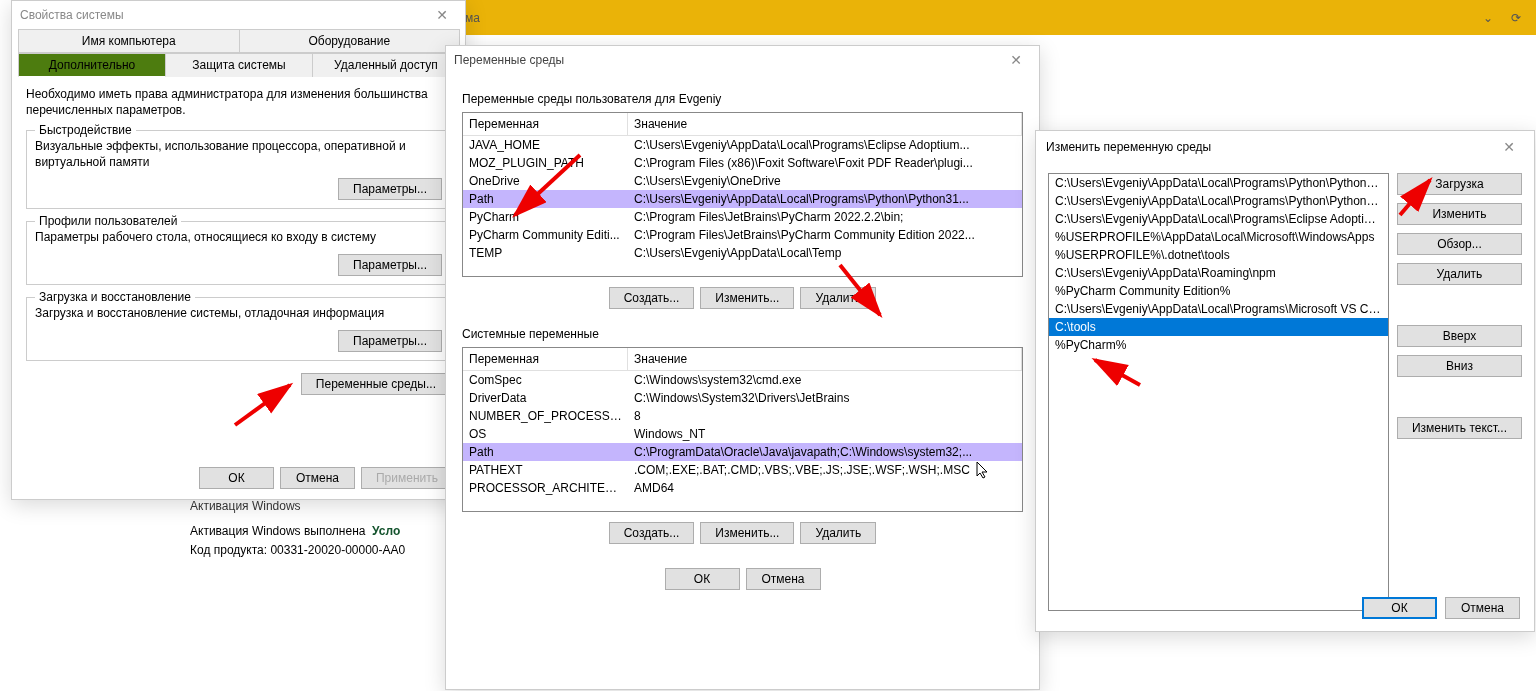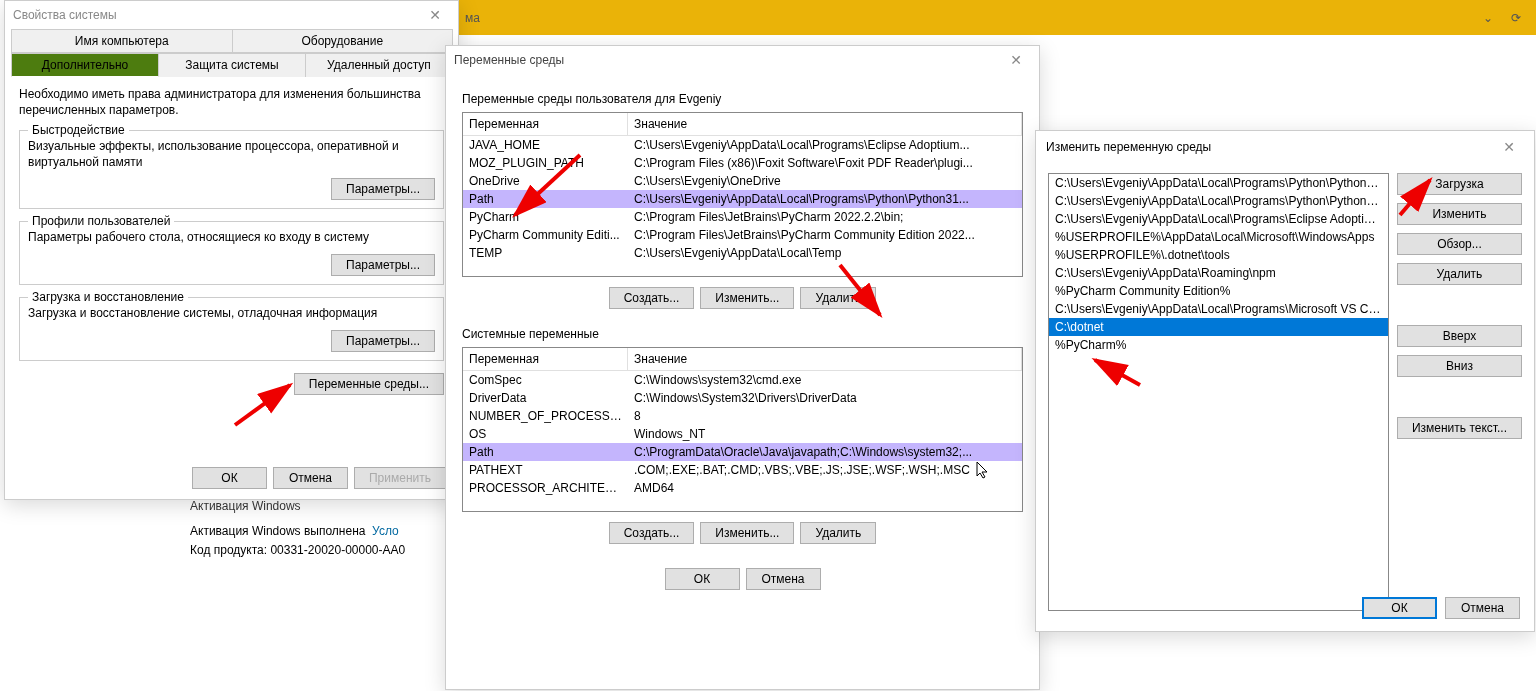--- a/index.html
+++ b/index.html
@@ -1,21 +1,21 @@
 <!DOCTYPE html>
 <html><head>
 <meta charset="utf-8">
 <style>
 * { box-sizing: border-box; margin: 0; padding: 0; font-family: 'Segoe UI', Tahoma, sans-serif; font-size: 12px; }
 body { background: #fff; width: 1536px; height: 691px; position: relative; overflow: hidden; }
 
 .dialog { position: absolute; background: #fff; border: 1px solid #ccc; box-shadow: 0 5px 20px rgba(0,0,0,0.15); }
 
 
-.d1 { left: 4px; top: 0; width: 455px; height: 500px; }
+.d1 { left: 11px; top: 0; width: 455px; height: 500px; }
 .titlebar { display: flex; align-items: center; justify-content: space-between; padding: 6px 8px; color: #888; }
 .titlebar .title { font-size: 12px; }
 .titlebar .close { width: 30px; text-align: center; font-size: 14px; color: #888; cursor: pointer; }
 .tabs-row { display: flex; border-bottom: 1px solid #ccc; margin: 0 6px; }
 .tabs-row2 { display: flex; margin: 0 6px; }
 .tab { padding: 4px 12px; border: 1px solid #ccc; border-bottom: none; background: #f0f0f0; margin-right: -1px; cursor: pointer; text-align: center; flex: 1; }
 .tab.active { background: #4d7c0f; border-bottom: 1px solid #fff; position: relative; z-index: 1; }
 .tab-content { padding: 10px 14px; }
 .info-text { margin-bottom: 12px; line-height: 1.3; }
 .groupbox { border: 1px solid #ccc; padding: 8px; margin-bottom: 12px; position: relative; }
@@ -55,21 +55,21 @@
 .d3-bottom { position: absolute; bottom: 12px; right: 14px; display: flex; gap: 8px; }
 .btn.primary { border: 2px solid #0078d7; padding: 2px 13px; }
 
 
 .bg-header { position: absolute; top: 0; left: 455px; right: 0; height: 35px; background: #eab308; display: flex; align-items: center; padding: 0 10px; gap: 8px; color: #555; }
 .bg-header .spacer { flex: 1; }
 .bg-icon { width: 20px; text-align: center; }
 
 .activation { position: absolute; left: 190px; top: 497px; line-height: 1.6; }
 .activation .heading { color: #333; margin-bottom: 6px; }
-.activation .link { color: #0369a1; }
+.activation .link { color: #14532d; font-weight: bold; }
 
 
 .arrow { position: absolute; z-index: 100; pointer-events: none; }
 
 
 .lv-body::-webkit-scrollbar, .path-list::-webkit-scrollbar { width: 16px; }
 .lv-body::-webkit-scrollbar-track, .path-list::-webkit-scrollbar-track { background: #f0f0f0; }
 .lv-body::-webkit-scrollbar-thumb, .path-list::-webkit-scrollbar-thumb { background: #c0c0c0; }
 </style>
 </head>
@@ -201,21 +201,21 @@
         <div class="lv-col1">Переменная</div>
         <div class="lv-col2">Значение</div>
       </div>
       <div class="lv-body" id="sys-vars-body">
           <div class="lv-row">
             <div class="lv-col1">ComSpec</div>
             <div class="lv-col2">C:\Windows\system32\cmd.exe</div>
           </div>
           <div class="lv-row">
             <div class="lv-col1">DriverData</div>
-            <div class="lv-col2">C:\Windows\System32\Drivers\DriverData</div>
+            <div class="lv-col2">C:\Windows\System32\Drivers\JetBrains</div>
           </div>
           <div class="lv-row">
             <div class="lv-col1">NUMBER_OF_PROCESSORS</div>
             <div class="lv-col2">8</div>
           </div>
           <div class="lv-row">
             <div class="lv-col1">OS</div>
             <div class="lv-col2">Windows_NT</div>
           </div>
           <div class="lv-row selected">
@@ -253,21 +253,21 @@
   <div class="d3-content">
     <div class="path-list" id="path-list">
         <div class="path-row">C:\Users\Evgeniy\AppData\Local\Programs\Python\Python310\S...</div>
         <div class="path-row">C:\Users\Evgeniy\AppData\Local\Programs\Python\Python310\</div>
         <div class="path-row">C:\Users\Evgeniy\AppData\Local\Programs\Eclipse Adoptium\j...</div>
         <div class="path-row">%USERPROFILE%\AppData\Local\Microsoft\WindowsApps</div>
         <div class="path-row">%USERPROFILE%\.dotnet\tools</div>
         <div class="path-row">C:\Users\Evgeniy\AppData\Roaming\npm</div>
         <div class="path-row">%PyCharm Community Edition%</div>
         <div class="path-row">C:\Users\Evgeniy\AppData\Local\Programs\Microsoft VS Code\...</div>
-        <div class="path-row selected">C:\dotnet</div>
+        <div class="path-row selected">C:\tools</div>
         <div class="path-row">%PyCharm%</div>
       </div>
     <div class="side-buttons">
       <button class="btn">Загрузка</button>
       <button class="btn">Изменить</button>
       <button class="btn">Обзор...</button>
       <button class="btn">Удалить</button>
       <div class="side-gap"></div>
       <button class="btn">Вверх</button>
       <button class="btn">Вниз</button>

